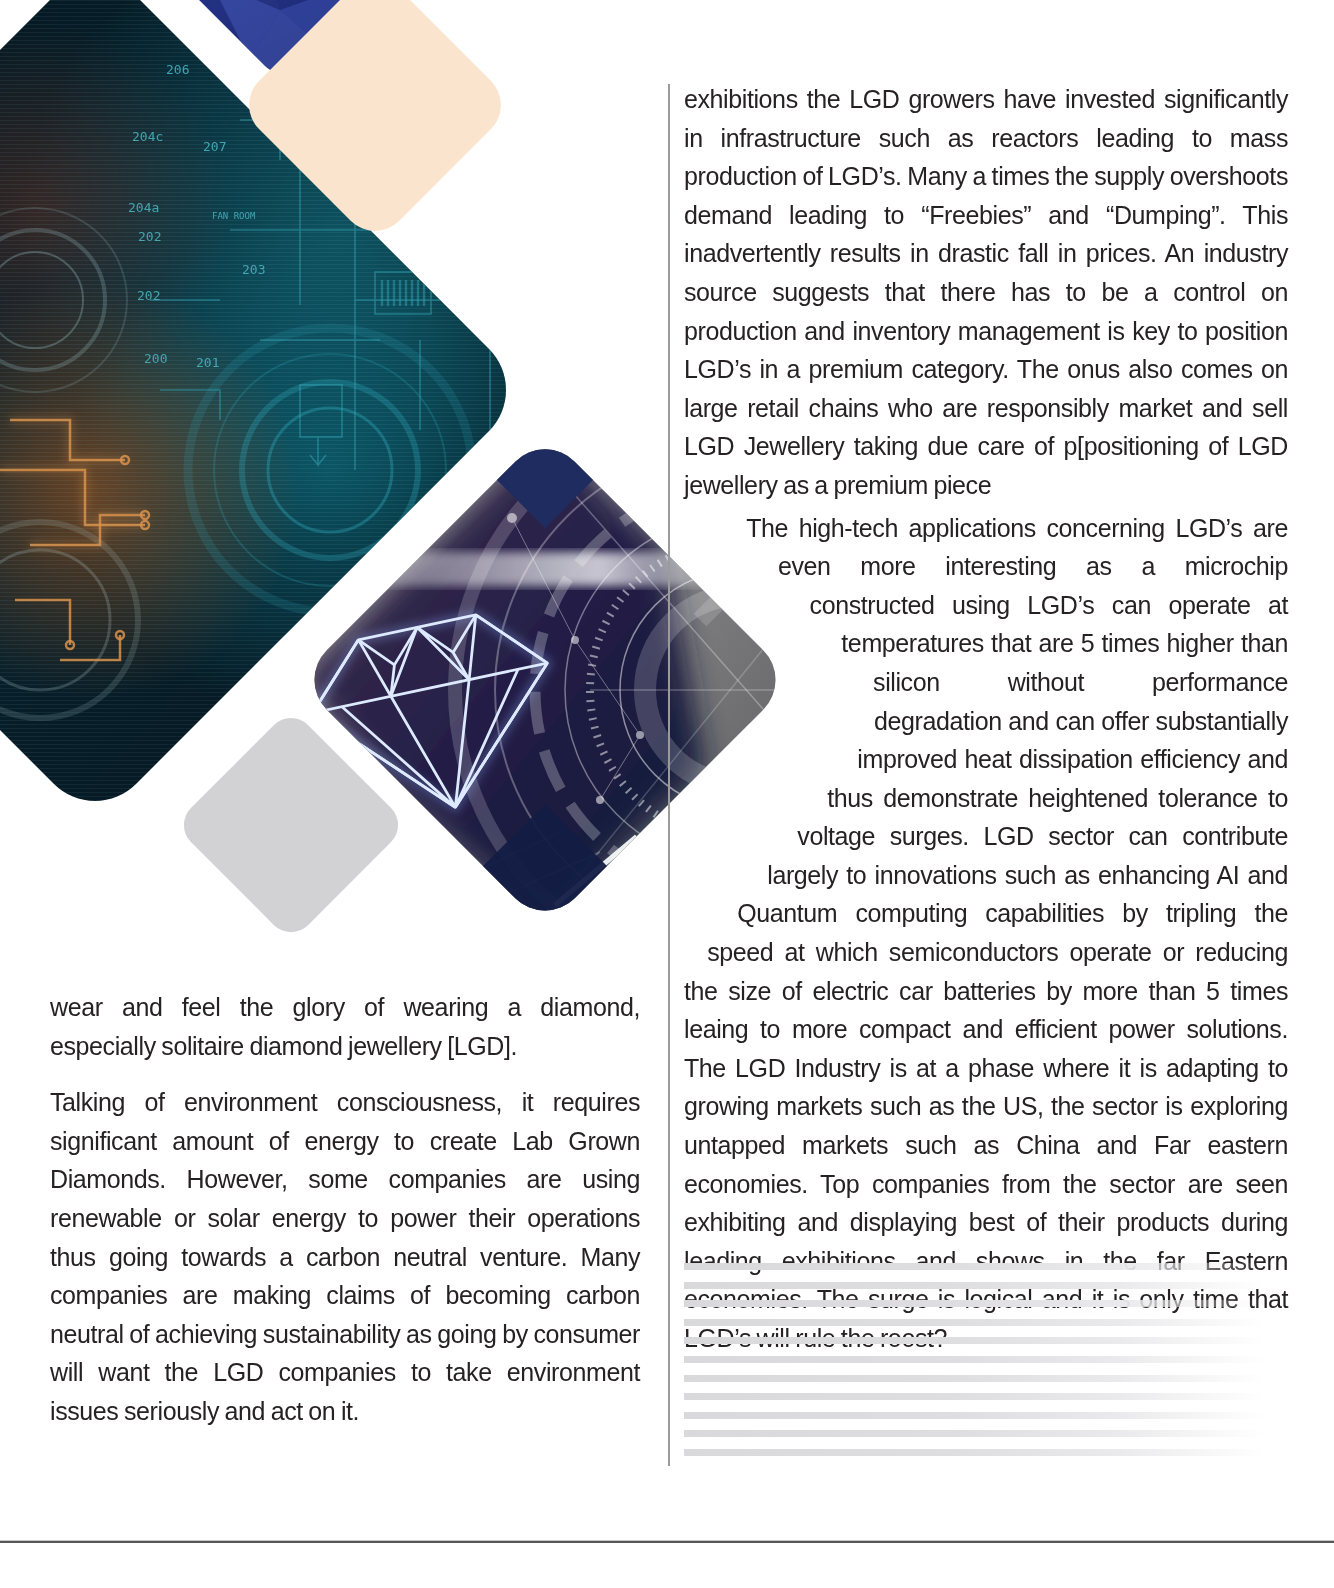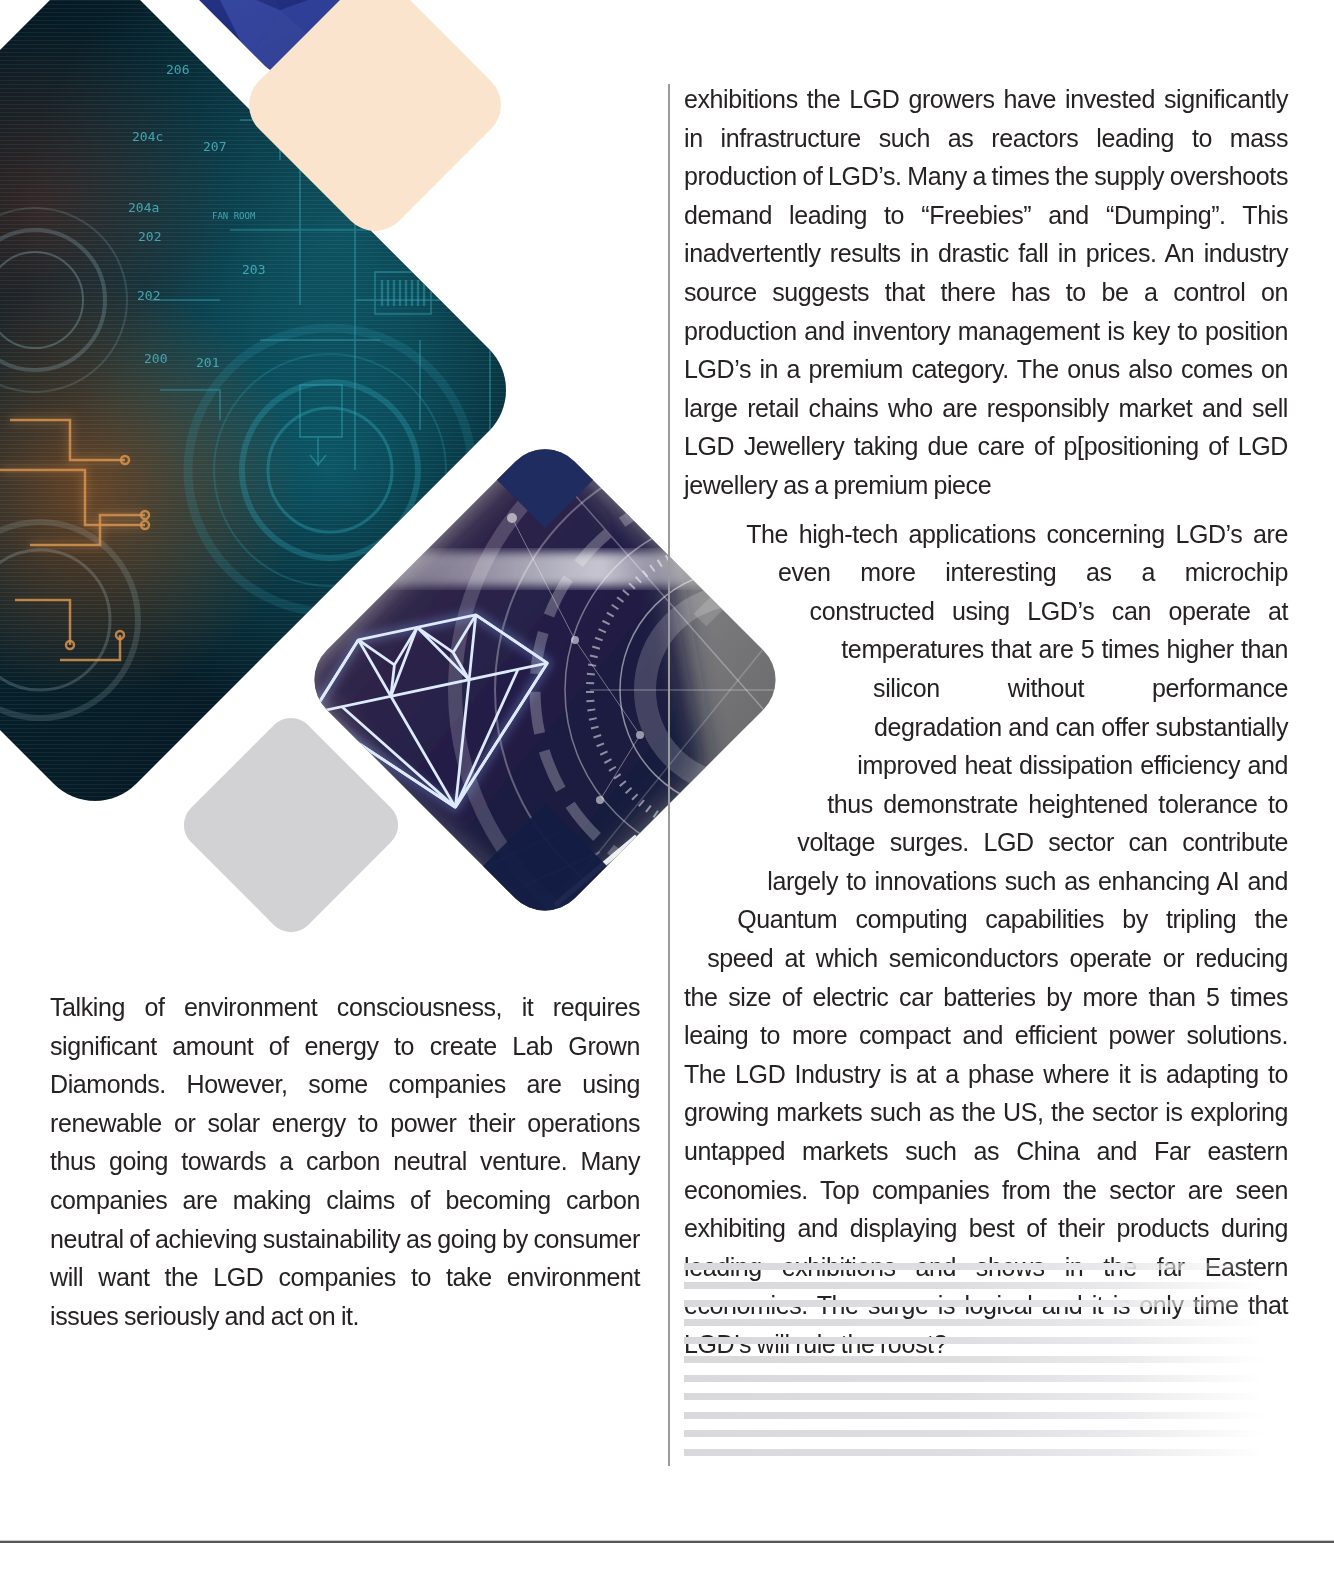--- a/index.html
+++ b/index.html
@@ -15,21 +15,21 @@
   .col p{
     margin:0 0 18px 0;
     font-size:25px;
     line-height:38.6px;
     letter-spacing:-0.4px;
     word-spacing:-1px;
     text-align:justify;
   }
   .left-col{left:50px;top:988px;width:590px;}
   .right-col{left:684px;top:80px;width:604px;}
-  .right-col p.p1{margin-bottom:10px;}
+  .right-col p.p1{margin-bottom:4px;}
   
   .float-shape{
     float:left;width:190px;height:436px;
     shape-outside:polygon(0px 0px,24px 0px,190px 202px,8px 436px,0px 436px);
     shape-margin:5px;
   }
   .divider{
     position:absolute;z-index:1;
     left:668px;top:84px;width:2px;height:1382px;
     background:#9b9b9b;
@@ -266,20 +266,21 @@
       </g>
 
       <polygon points="545,426 596,477 545,528 494,477" fill="#1e2c60"></polygon>
       <polygon points="545,934 480,869 545,804 610,869" fill="#131d45" opacity="0.95"></polygon>
     </g>
   </svg>
 
   <div class="divider"></div>
 
   <div class="col left-col">
+    <p>wear and feel the glory of wearing a diamond, especially solitaire diamond jewellery [LGD].</p>
     <p>Talking of environment consciousness, it requires significant amount of energy to create Lab Grown Diamonds. However, some companies are using renewable or solar energy to power their operations thus going towards a carbon neutral venture. Many companies are making claims of becoming carbon neutral of achieving sustainability as going by consumer will want the LGD companies to take environment issues seriously and act on it.</p>
   </div>
 
   <div class="col right-col">
     <p class="p1">exhibitions the LGD growers have invested significantly in infrastructure such as reactors leading to mass production of LGD’s. Many a times the supply overshoots demand leading to “Freebies” and “Dumping”. This inadvertently results in drastic fall in prices. An industry source suggests that there has to be a control on production and inventory management is key to position LGD’s in a premium category. The onus also comes on large retail chains who are responsibly market and sell LGD Jewellery taking due care of p[positioning of LGD jewellery as a premium piece</p>
     <p>
       <span class="float-shape"></span>
       <span>The high-tech applications concerning LGD’s are even more interesting as a microchip constructed using LGD’s can operate at temperatures that are 5 times higher than silicon without performance degradation and can offer substantially improved heat dissipation efficiency and thus demonstrate heightened tolerance to voltage surges. LGD sector can contribute largely to innovations such as enhancing AI and Quantum computing capabilities by tripling the speed at which semiconductors operate or reducing the size of electric car batteries by more than 5 times leaing to more compact and efficient power solutions. The LGD Industry is at a phase where it is adapting to growing markets such as the US, the sector is exploring untapped markets such as China and Far eastern economies. Top companies from the sector are seen exhibiting and displaying best of their products during leading exhibitions and shows in the far Eastern economies. The surge is logical and it is only time that LGD’s will rule the roost?</span>
     </p>
   </div>

